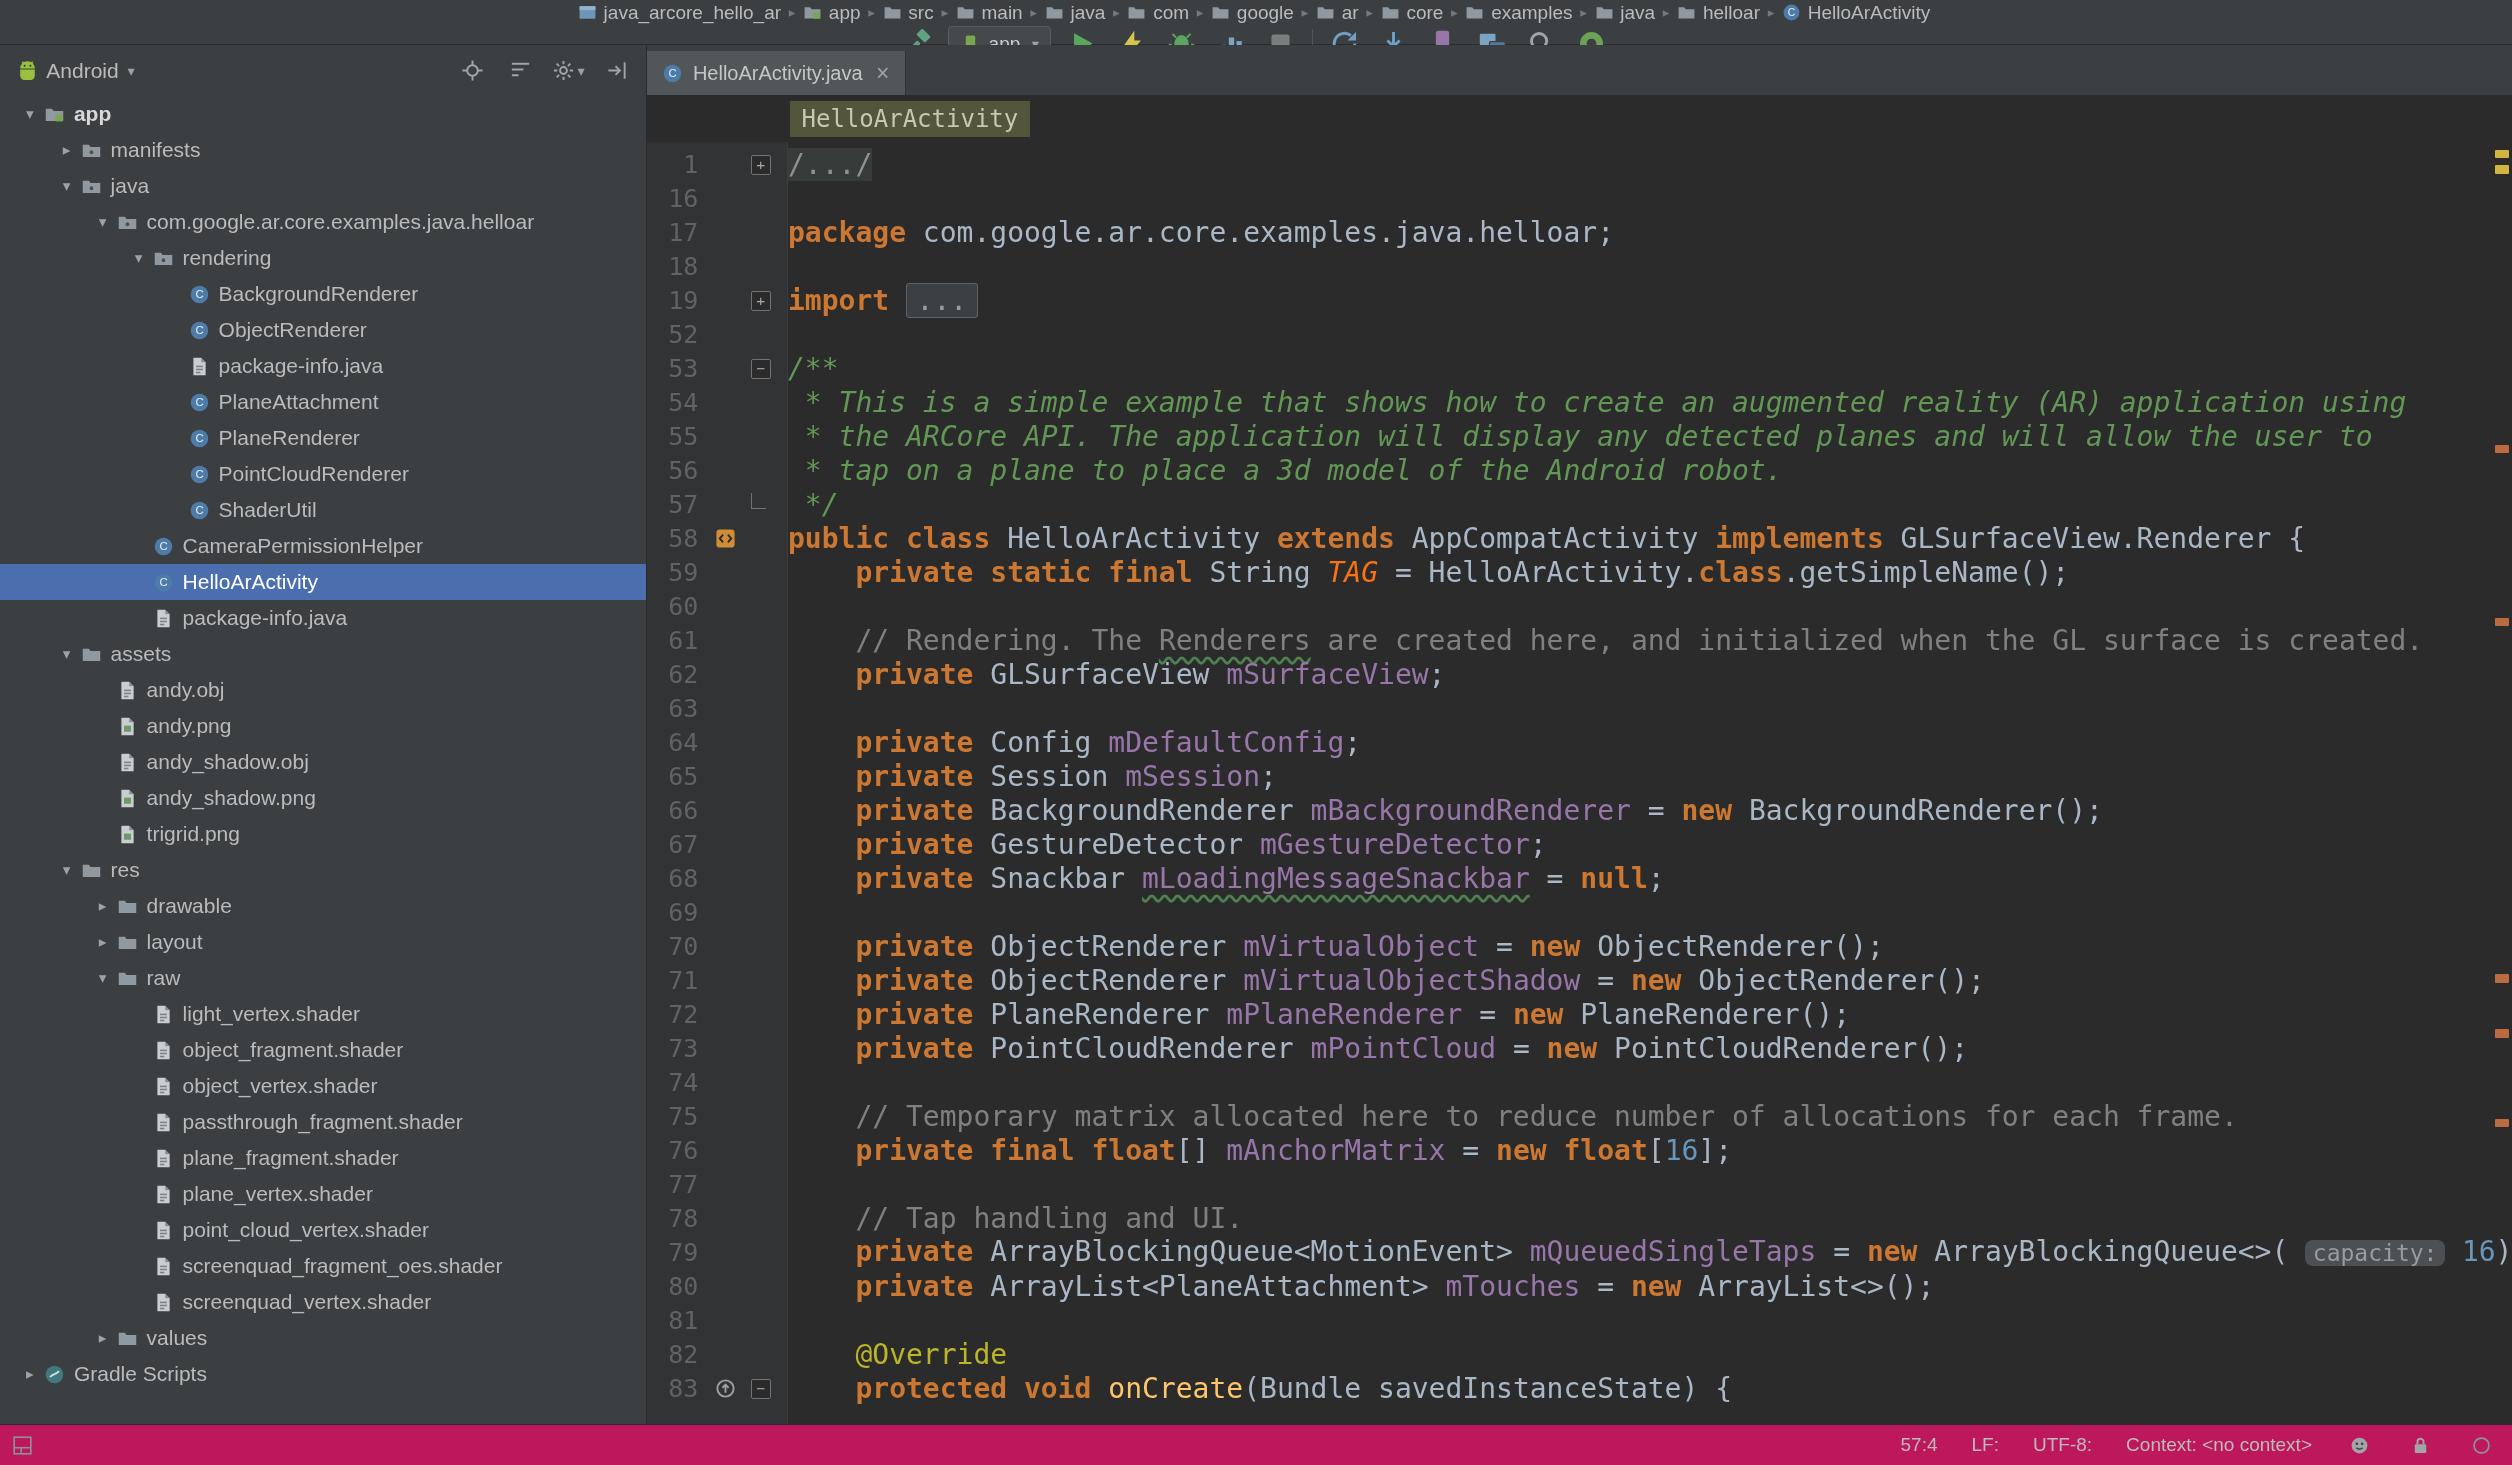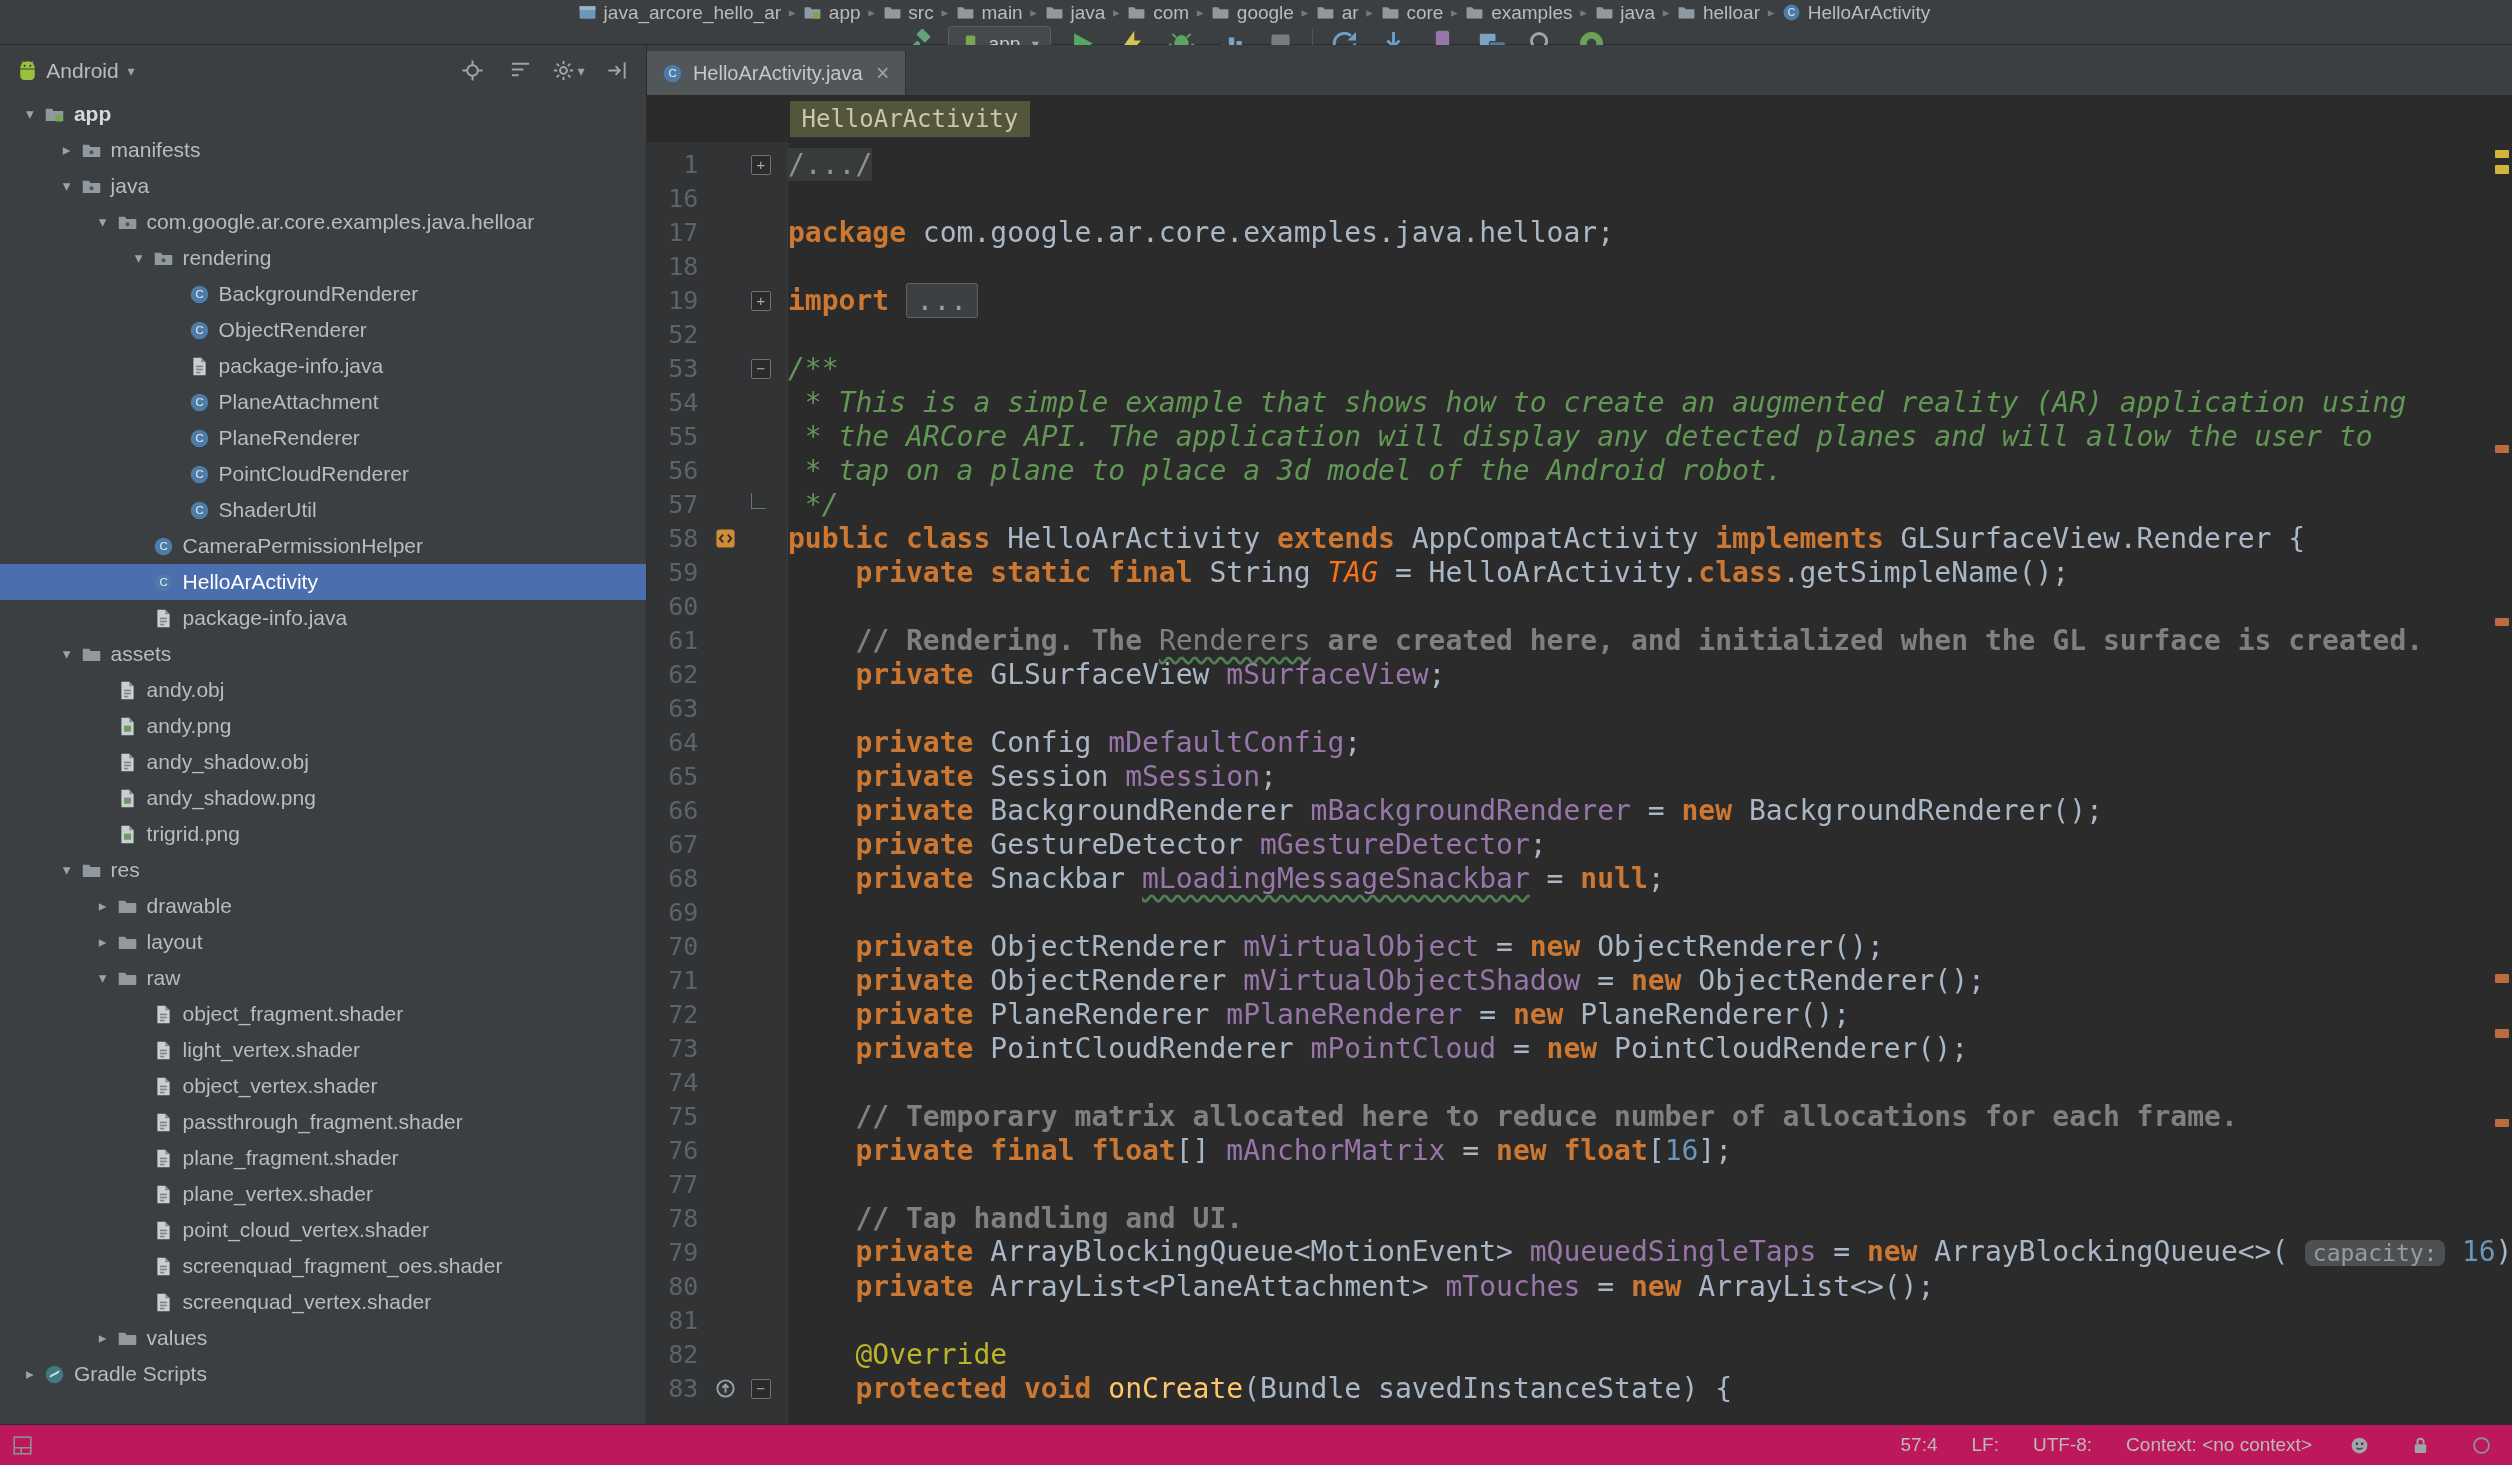--- a/index.html
+++ b/index.html
@@ -56,21 +56,21 @@
   .gslot { width:38px; flex:none; display:flex; align-items:center; justify-content:center; }
   .fslot { width:44px; flex:none; display:flex; align-items:center; justify-content:flex-start; padding-left:6.7px; }
   .fmark { width:20px; height:20px; border:1px solid #6f7375; color:#a7abad; font-size:15.3px; line-height:17px;
            text-align:center; background:#2b2b2b; border-radius:1.9px; font-family:"Liberation Sans",sans-serif; }
   .fend { width:15.3px; height:15.3px; border-left:1.9px solid #6f7375; border-bottom:1.9px solid #6f7375; margin-top:-7.6px; }
   .ctext { white-space:pre; }
 
   .k  { color:#cc7832; font-weight:bold; }
   .t  { color:#a9b7c6; }
   .d  { color:#629755; font-style:italic; }
-  .c  { color:#808080;font-weight:bold; }
+  .c  { color:#808080; }
   .cu { color:#808080; text-decoration-line:underline; text-decoration-style:wavy; text-decoration-color:#4e8052; text-underline-offset:6.7px; }
   .f  { color:#9876aa; }
   .fu { color:#9876aa; text-decoration-line:underline; text-decoration-style:wavy; text-decoration-color:#4e8052; text-underline-offset:6.7px; }
   .sf { color:#f97316; font-style:italic; }
   .n  { color:#6897bb; }
   .an { color:#bbb529; }
   .m  { color:#ffc66b; }
   .hint { background:#4c5052; color:#999c9e; border-radius:7.6px; padding:0 7.6px; font-size:23px; }
   .foldbox { background:#3c4042; border:1px solid #5f6365; color:#9a9d9f; padding:0 9.6px; border-radius:2.9px; }
   .foldtext { color:#8f9193; background:#373b39; }
@@ -643,34 +643,34 @@
           <span class="tree-arrow"></span>
           <span class="icon i22">
             <svg viewBox="0 0 24 24">
               <path d="M5 2h9l5 5v15H5z" fill="#c9ced2"></path>
               <path d="M14 2l5 5h-5z" fill="#868d92"></path>
               <rect x="8" y="11" width="8" height="1.8" fill="#7c8489"></rect>
               <rect x="8" y="14.5" width="8" height="1.8" fill="#7c8489"></rect>
               <rect x="8" y="18" width="5" height="1.8" fill="#7c8489"></rect>
             </svg>
           </span>
+          <span class="tree-label">light_vertex.shader</span>
+        </div>
+        <div class="tree-row" style="padding-left:124px">
+          <span class="tree-arrow"></span>
+          <span class="icon i22">
+            <svg viewBox="0 0 24 24">
+              <path d="M5 2h9l5 5v15H5z" fill="#c9ced2"></path>
+              <path d="M14 2l5 5h-5z" fill="#868d92"></path>
+              <rect x="8" y="11" width="8" height="1.8" fill="#7c8489"></rect>
+              <rect x="8" y="14.5" width="8" height="1.8" fill="#7c8489"></rect>
+              <rect x="8" y="18" width="5" height="1.8" fill="#7c8489"></rect>
+            </svg>
+          </span>
           <span class="tree-label">object_fragment.shader</span>
-        </div>
-        <div class="tree-row" style="padding-left:124px">
-          <span class="tree-arrow"></span>
-          <span class="icon i22">
-            <svg viewBox="0 0 24 24">
-              <path d="M5 2h9l5 5v15H5z" fill="#c9ced2"></path>
-              <path d="M14 2l5 5h-5z" fill="#868d92"></path>
-              <rect x="8" y="11" width="8" height="1.8" fill="#7c8489"></rect>
-              <rect x="8" y="14.5" width="8" height="1.8" fill="#7c8489"></rect>
-              <rect x="8" y="18" width="5" height="1.8" fill="#7c8489"></rect>
-            </svg>
-          </span>
-          <span class="tree-label">light_vertex.shader</span>
         </div>
         <div class="tree-row" style="padding-left:124px">
           <span class="tree-arrow"></span>
           <span class="icon i22">
             <svg viewBox="0 0 24 24">
               <path d="M5 2h9l5 5v15H5z" fill="#c9ced2"></path>
               <path d="M14 2l5 5h-5z" fill="#868d92"></path>
               <rect x="8" y="11" width="8" height="1.8" fill="#7c8489"></rect>
               <rect x="8" y="14.5" width="8" height="1.8" fill="#7c8489"></rect>
               <rect x="8" y="18" width="5" height="1.8" fill="#7c8489"></rect>

